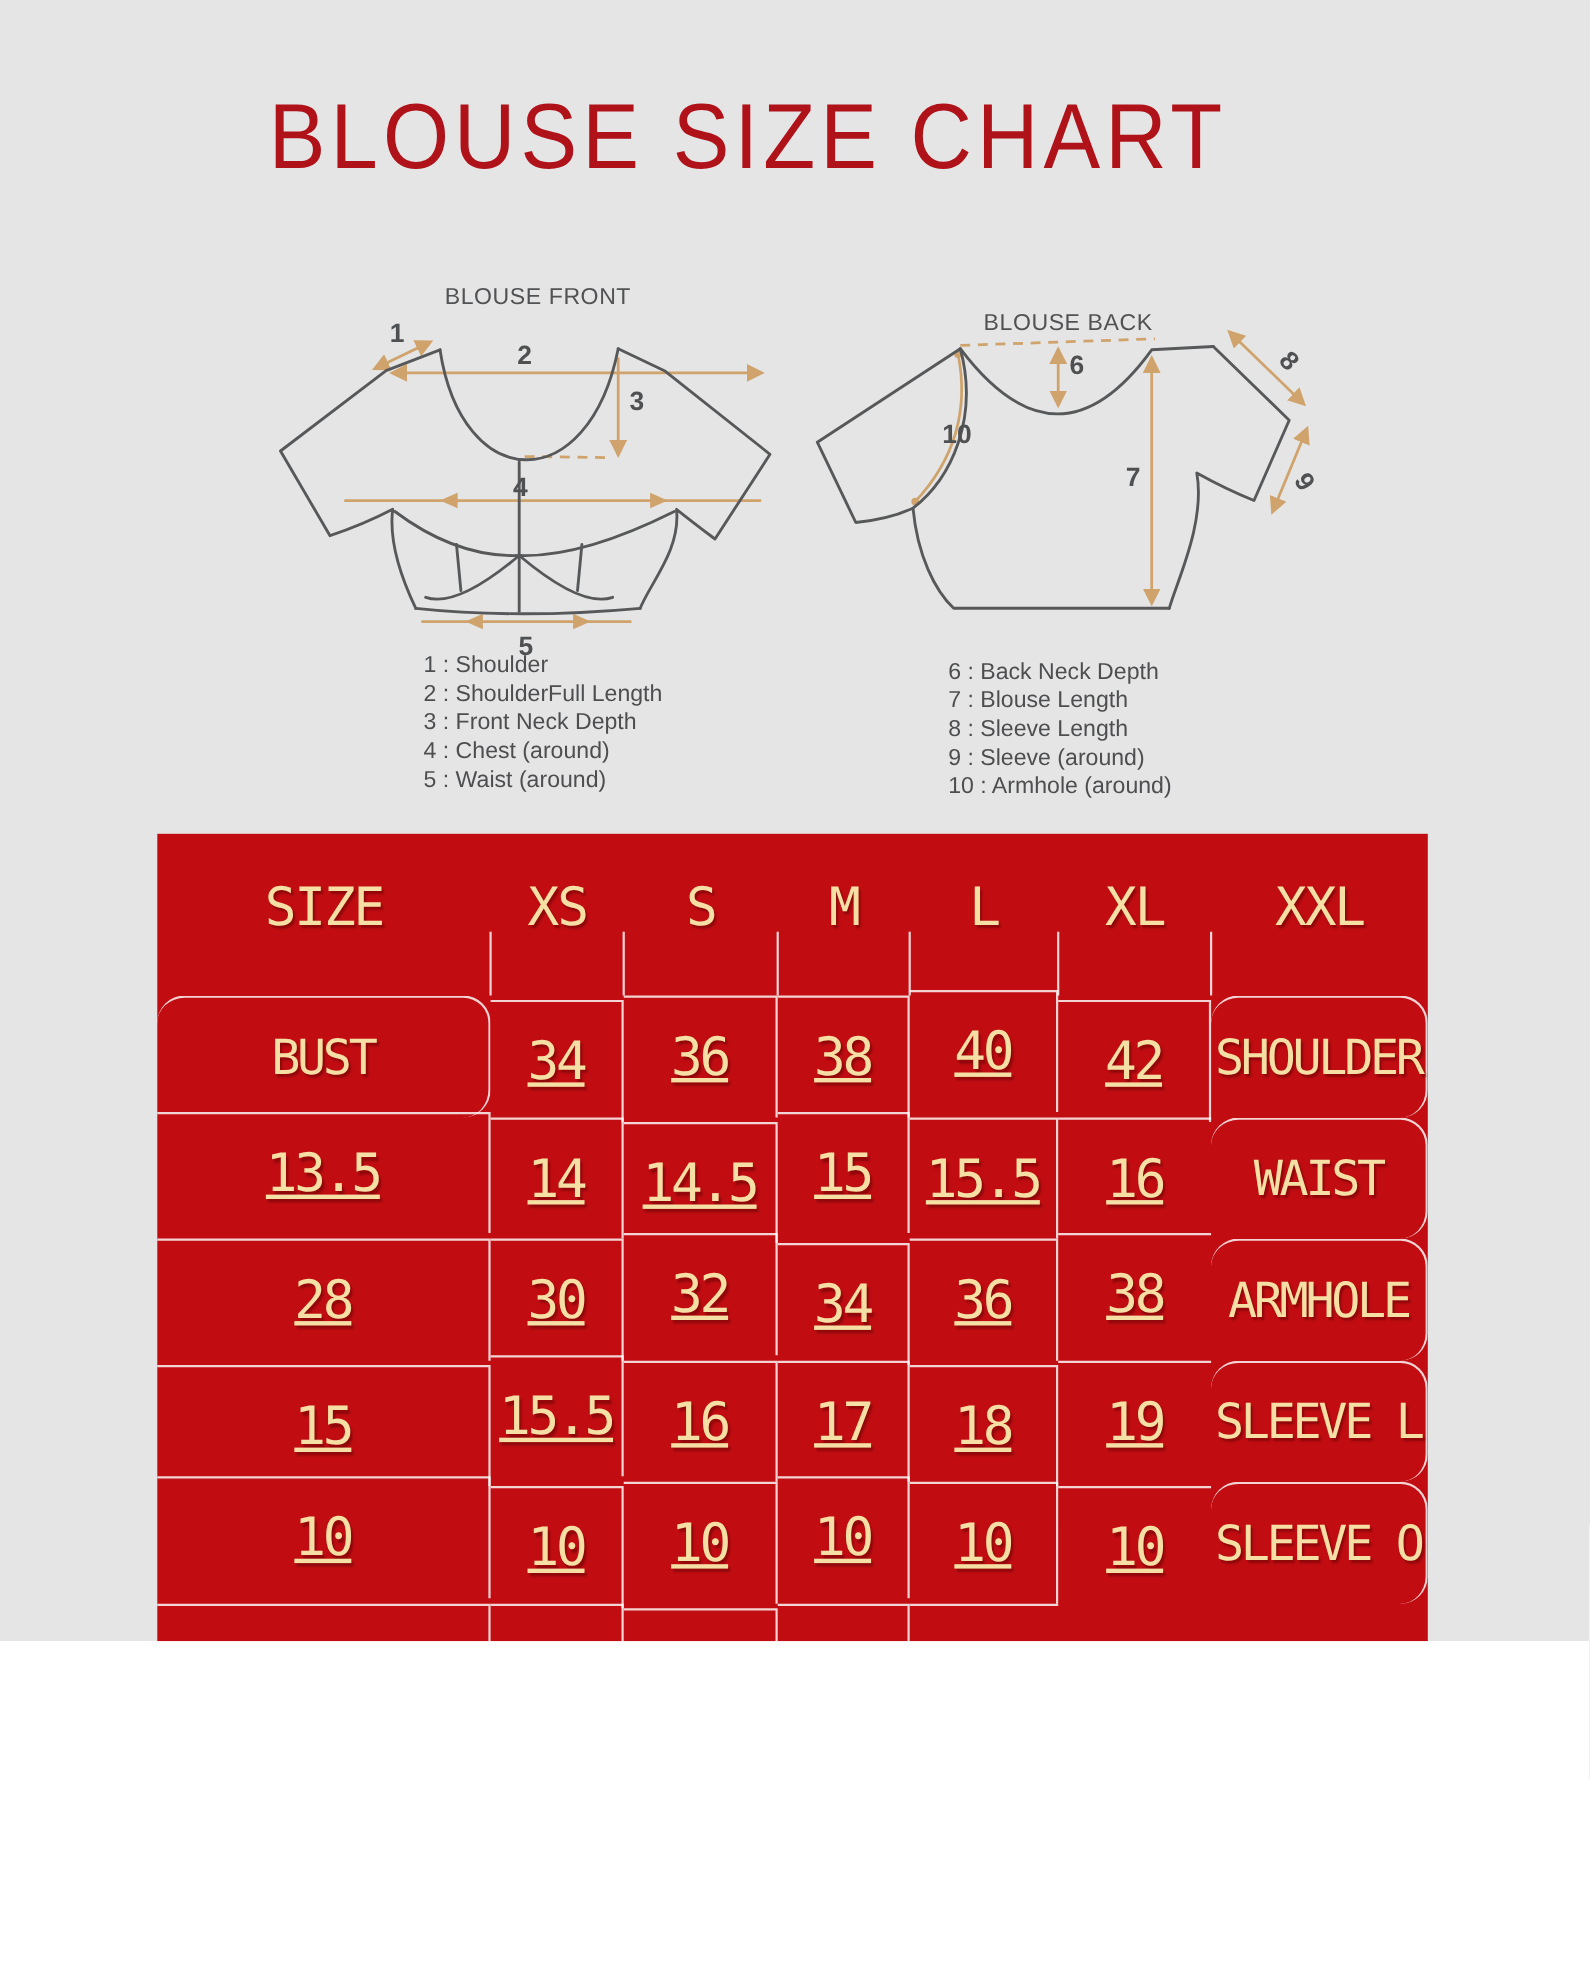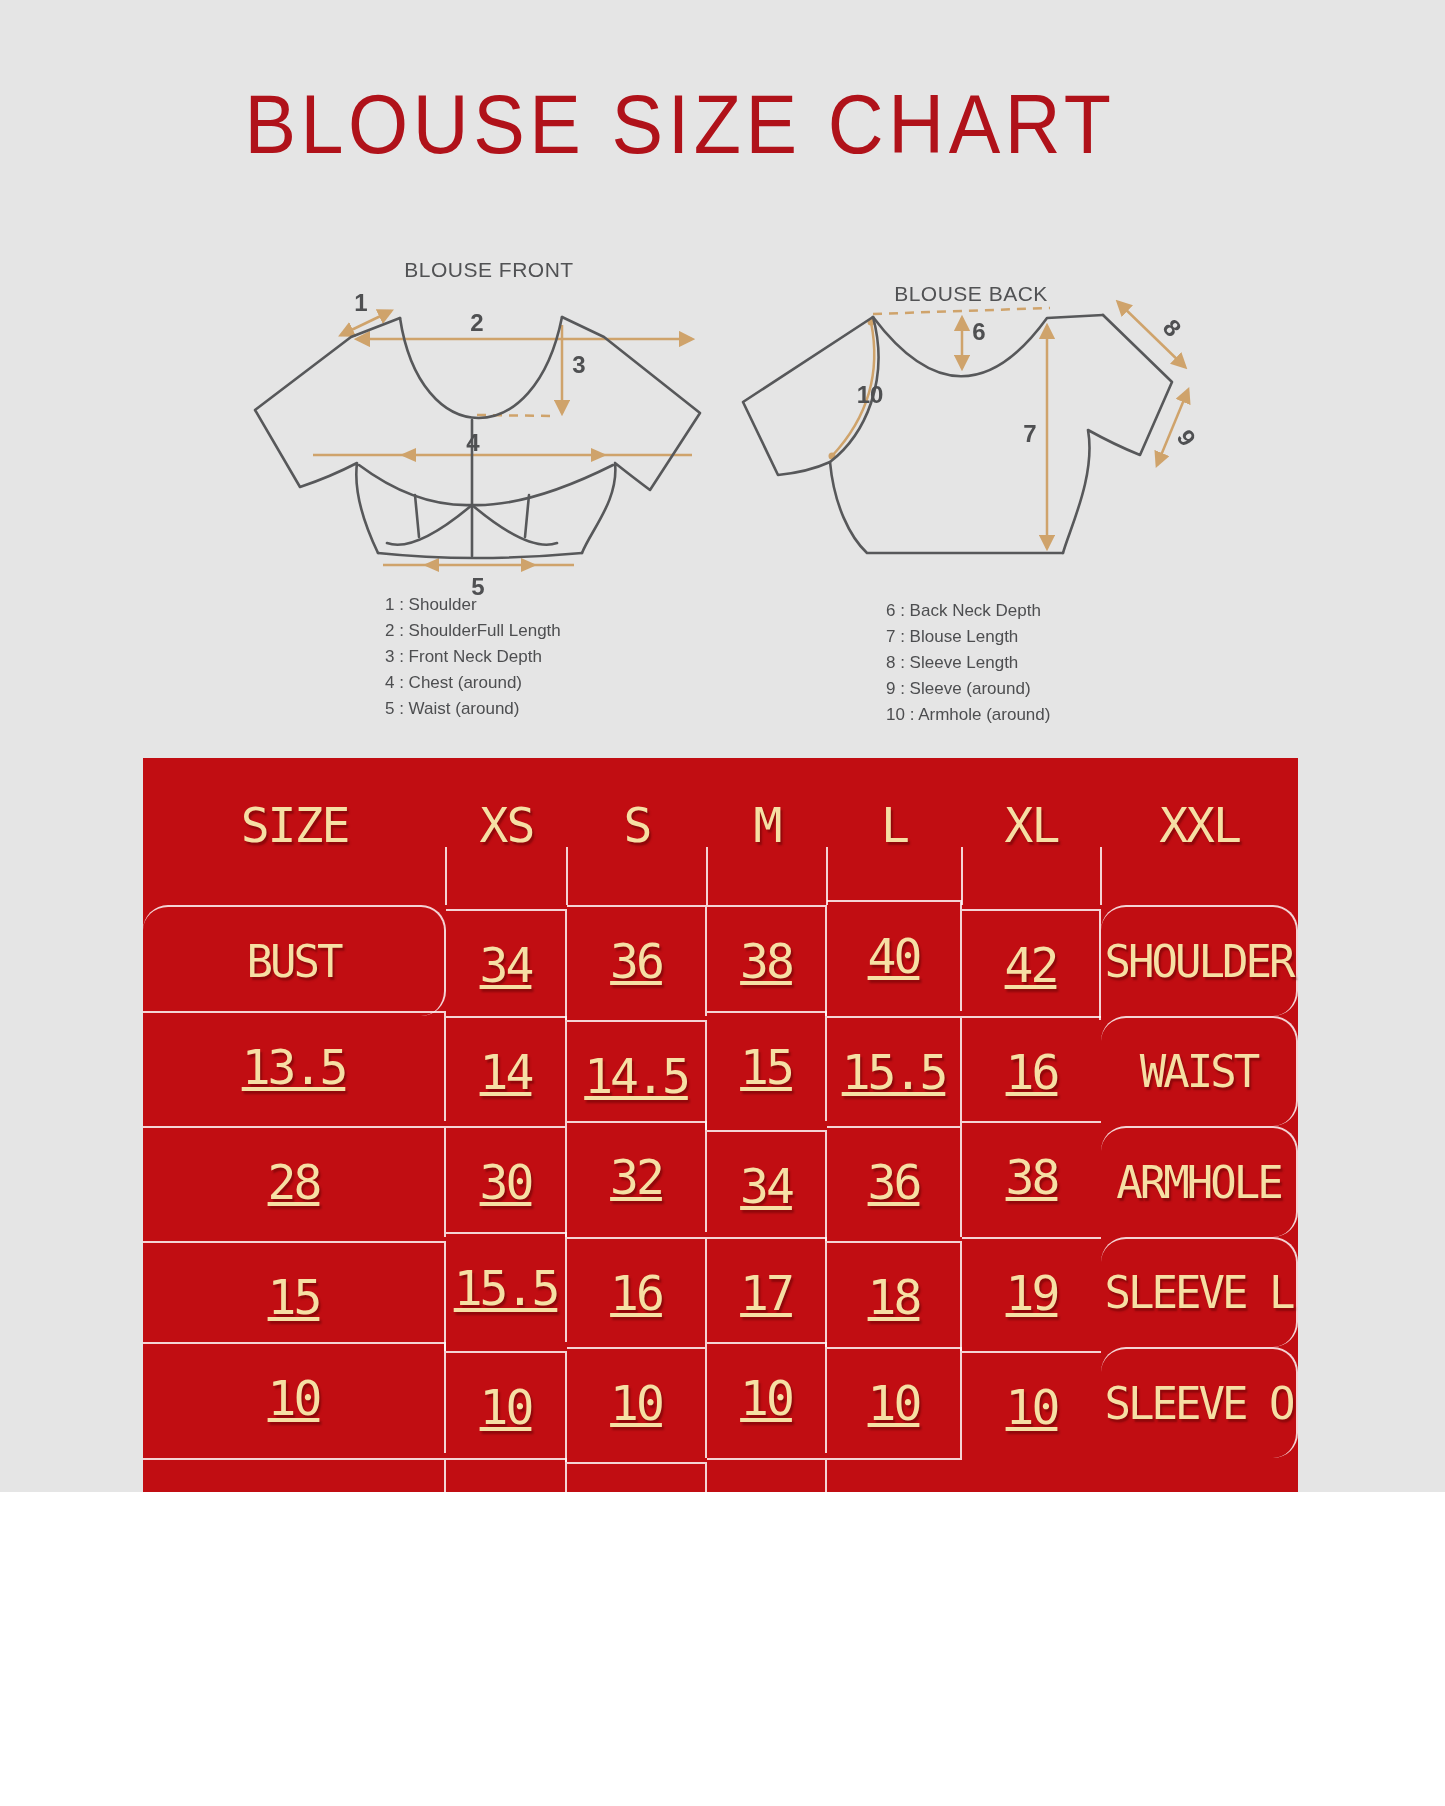--- a/index.html
+++ b/index.html
@@ -26,23 +26,23 @@
   .diagram{position:absolute;}
   .diagram.front{left:195px;top:222px;width:515px;height:510px;}
   .diagram.back{left:720px;top:222px;width:500px;height:510px;}
   .diag-title{position:absolute;top:36px;width:300px;text-align:center;
     color:#515254;font-size:21px;font-weight:normal;letter-spacing:.5px;}
   .diagram.front .diag-title{left:144px;}
   .diagram.back .diag-title{left:101px;margin-top:24px;}
   .diag-svg{position:absolute;left:0;}
   .diagram.front .diag-svg{top:33px;}
   .diagram.back .diag-svg{top:28px;}
-  .legend{position:absolute;color:var(--legend);font-size:17px;line-height:26px;white-space:nowrap;}
+  .legend{position:absolute;color:var(--legend);font-size:21px;line-height:26px;white-space:nowrap;}
   .diagram.front .legend{left:190px;top:370px;}
-  .diagram.back .legend{left:142px;top:376px;margin-left:24px;}
+  .diagram.back .legend{left:142px;top:376px;}
 
   svg text.mnum{font-family:"Liberation Sans",sans-serif;font-weight:bold;fill:#4f5052;font-size:24px;}
 
   .size-table{
     position:absolute;left:143px;top:758px;width:1155px;height:810px;
     background:var(--red);
     display:grid;
     grid-template-columns:303px 121px 140px 120px 135px 139px 197px;
     grid-template-rows:147px repeat(6,1fr);
     font-family:"DejaVu Sans Mono",monospace;

